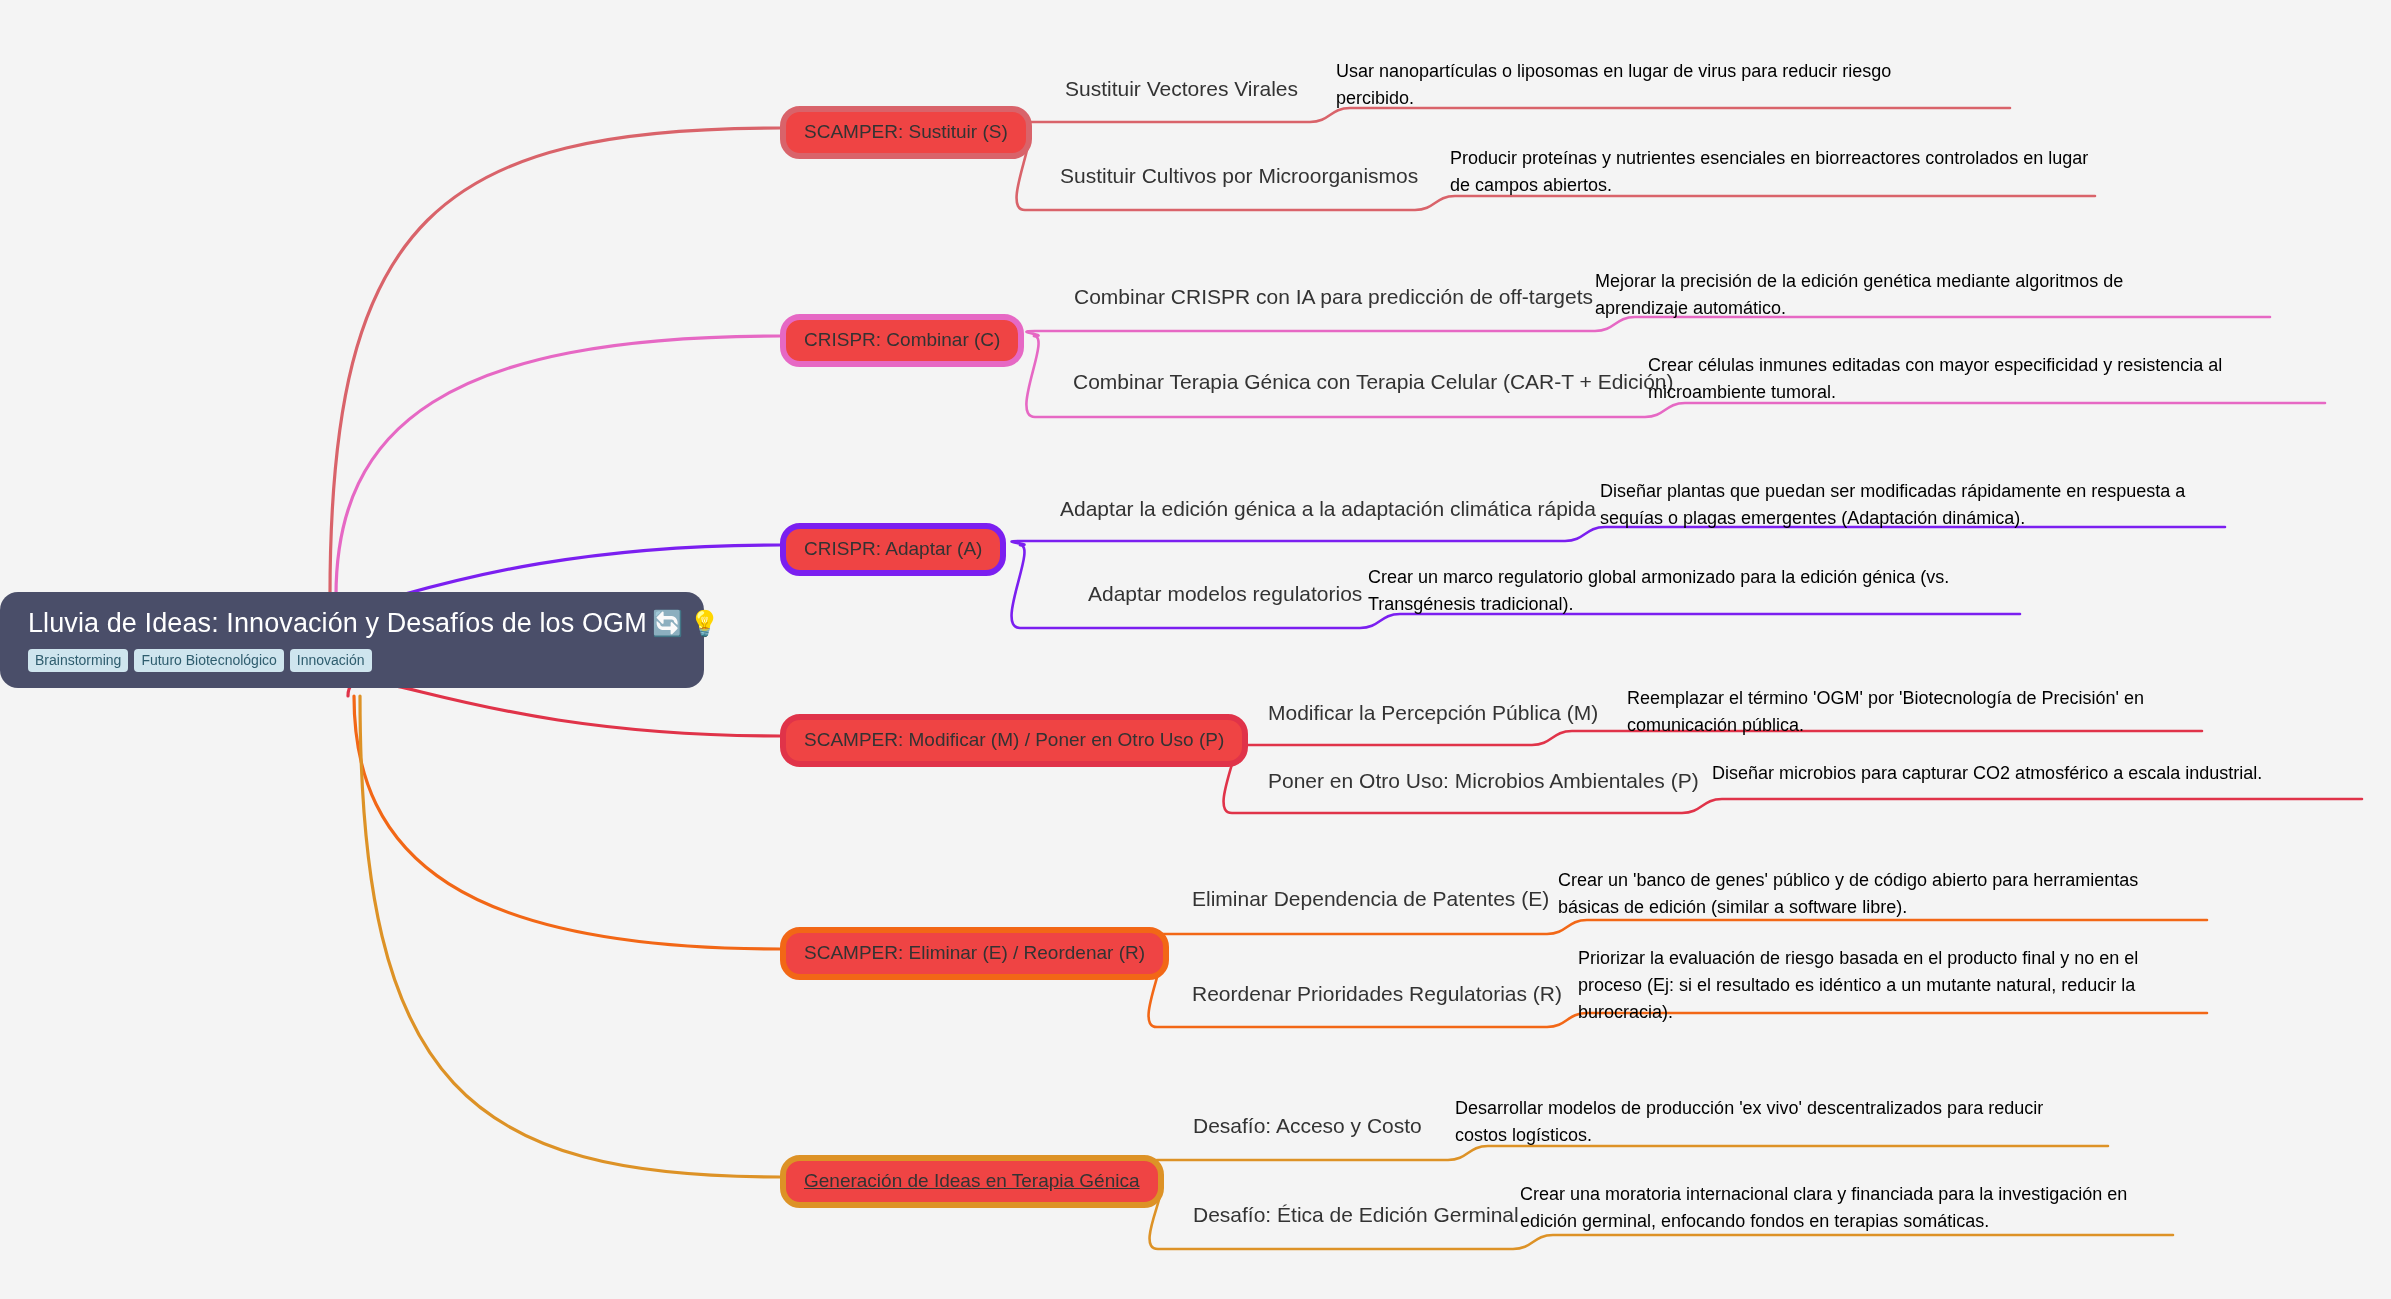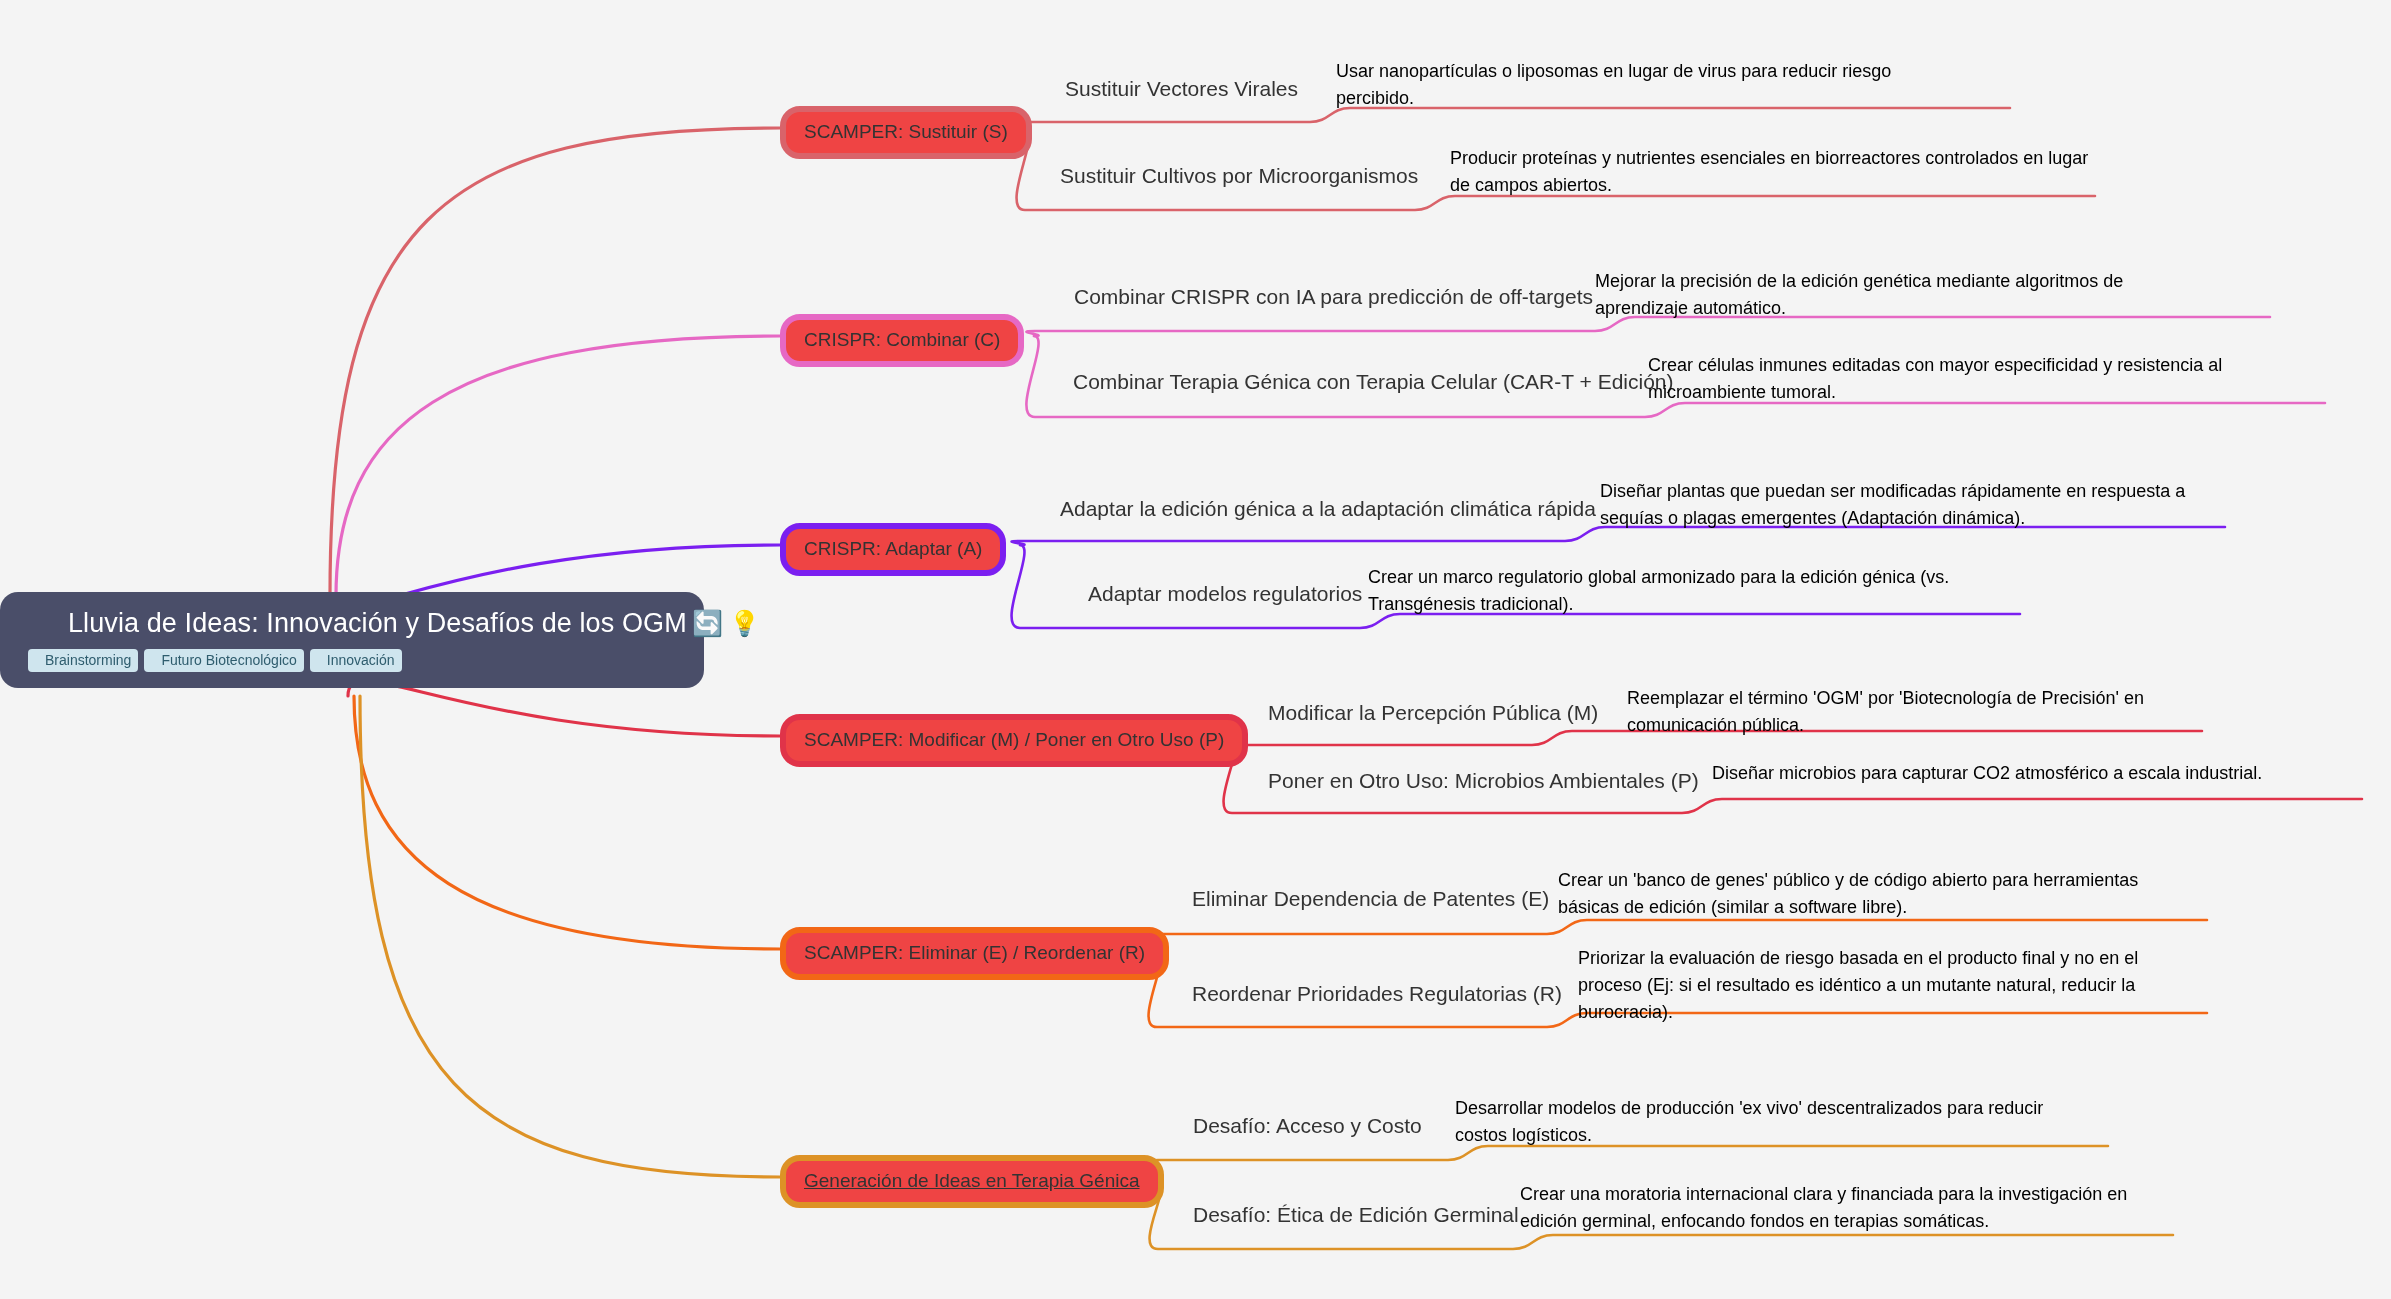--- a/index.html
+++ b/index.html
@@ -46,33 +46,33 @@
   .root-title {
     font-size: 27px;
     line-height: 34px;
     font-weight: 400;
     letter-spacing: .1px;
     white-space: nowrap;
     display: flex;
     align-items: center;
     gap: 6px;
   }
-  .root-title .root-title-text { display:inline-block;margin-left:40px; }
+  .root-title .root-title-text { display:inline-block; }
   .root-icons { display: inline-flex; gap: 5px; font-size: 25px; line-height: 1; }
   .root-tags {
     margin-top: 9px;
     display: flex;
     gap: 6px;
   }
   .root-tag {
     background: #cfe5ee;
     color: #2f5d6e;
     font-size: 14px;
     line-height: 18px;
-    padding: 2px 7px 3px 17px;
+    padding: 2px 7px 3px 7px;
     border-radius: 4px;
     white-space: nowrap;
   }
 
   
   .branch-node {
     position: absolute;
     background: #ef4444;
     border: 6px solid #14532d;
     border-radius: 20px;

